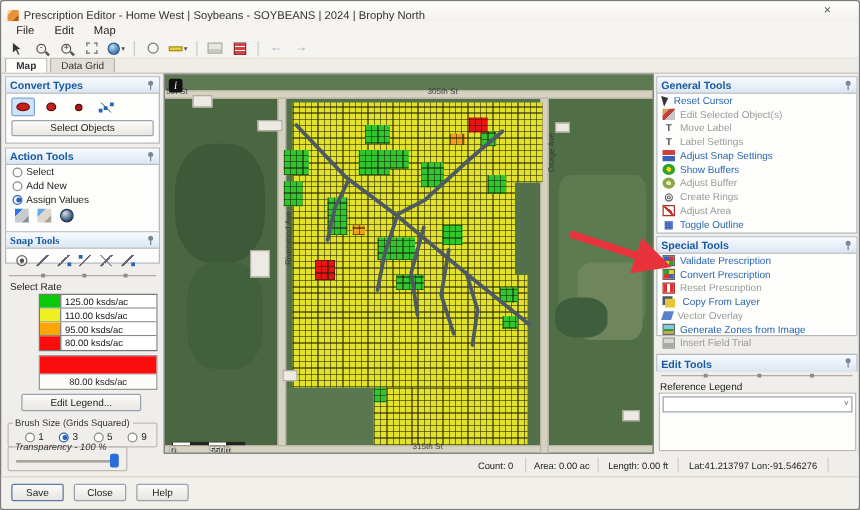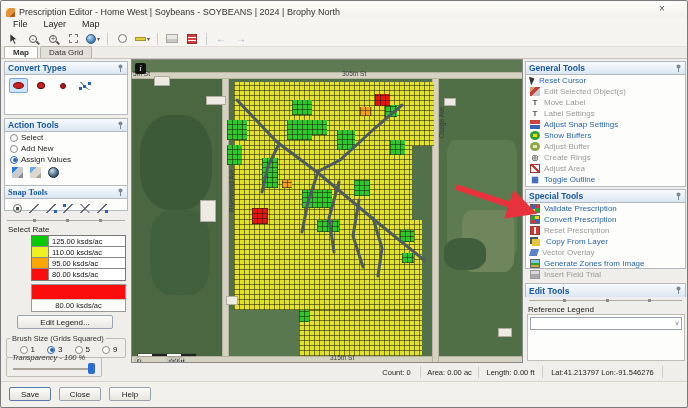--- a/index.html
+++ b/index.html
@@ -117,21 +117,21 @@
 <div id="win">
 
   <div id="titlebar">
     <span class="pencil"></span>
     <span id="title">Prescription Editor - Home West | Soybeans - SOYBEANS | 2024 | Brophy North</span>
   </div>
   <div id="closebtn">×</div>
 
   <div id="menubar">
     <span class="menu-item">File</span>
-    <span class="menu-item">Layer</span>
+    <span class="menu-item">Edit</span>
     <span class="menu-item">Map</span>
   </div>
 
   <div id="toolbar">
     <span class="tbtn">
         <svg class="cursvg" width="9" height="12" viewBox="0 0 10 14">
           <path d="M1,1 L1,11 L4,8.5 L6,13 L7.6,12.2 L5.6,7.8 L9,7.5 Z"></path>
         </svg>
       </span>
     <span class="tbtn">
@@ -187,20 +187,21 @@
         <span class="stbtn">
           <span class="st-ellipse-small"></span>
         </span>
         <span class="stbtn">
           <span class="st-point"></span>
         </span>
         <span class="stbtn">
           <span class="st-vertex"></span>
         </span>
       </div>
+    <div class="btn" style="margin:1px 4px;height:13px;">Select Objects</div>
   </div>
 
   <div class="panelbox" style="left:3px;top:117px;width:124px;height:76px;">
     <div class="phead">
       <span class="pt">Action Tools</span>
       <svg class="pin" width="7" height="9" viewBox="0 0 7 9">
           <circle cx="3.5" cy="2.5" r="2" fill="#7a8794"></circle>
           <rect x="3" y="4" width="1" height="4" fill="#7a8794"></rect>
         </svg>
     </div>

